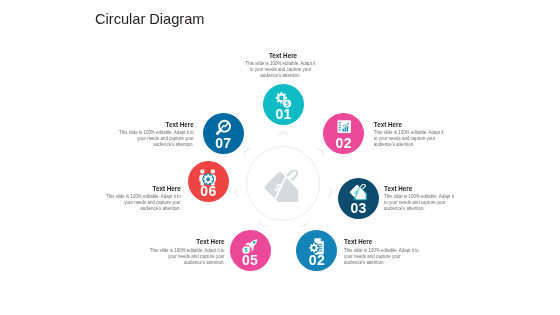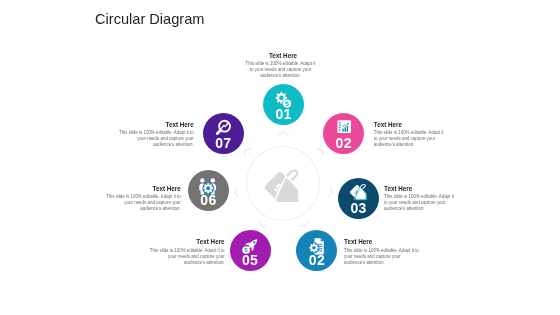--- a/index.html
+++ b/index.html
@@ -115,51 +115,51 @@
               <rect x="27.5" y="28" width="8.5" height="2.1"></rect>
               <rect x="27.5" y="33" width="8.5" height="2.1"></rect>
             </g>
             <circle cx="17" cy="27" r="12.5" fill="#1484b8"></circle>
             <path d="M27.27 24.81L27.27 29.19L24.22 29.04L23.55 30.66L25.81 32.71L22.71 35.81L20.66 33.55L19.04 34.22L19.19 37.27L14.81 37.27L14.96 34.22L13.34 33.55L11.29 35.81L8.19 32.71L10.45 30.66L9.78 29.04L6.73 29.19L6.73 24.81L9.78 24.96L10.45 23.34L8.19 21.29L11.29 18.19L13.34 20.45L14.96 19.78L14.81 16.73L19.19 16.73L19.04 19.78L20.66 20.45L22.71 18.19L25.81 21.29L23.55 23.34L24.22 24.96Z"></path>
             <circle cx="17" cy="27" r="4.1" fill="#1484b8"></circle>
           </svg>
         </span>
         <span class="num">02</span>
       </div>
-      <div class="node" style="left: 229.6px; top: 230.4px; background: #a21caf;">
+      <div class="node" style="left: 229.6px; top: 230.4px; background: #ec4899;">
         <span class="nicon">
           <svg viewBox="0 0 48 48">
             <g transform="rotate(45 28 20)">
               <path d="M28 2 c4 5 5.5 10 5.5 16 v8 h-11 v-8 c0-6 1.5-11 5.5-16 z"></path>
               <path d="M22.5 18 l-5.2 7.5 v5.2 l5.2 -4.2 z"></path>
               <path d="M33.5 18 l5.2 7.5 v5.2 l-5.2 -4.2 z"></path>
               <path d="M25 27 h6 l-3 7 z"></path>
               <circle cx="28" cy="12" r="3" fill="#0fbcc6"></circle>
             </g>
             <circle cx="15" cy="32" r="8.8"></circle>
             <path d="M14.1 26.1 h1.8 v1.3 h1.7 q0.9 0 0.9 1 0 1 -0.9 1 h-3.4 q-0.35 0 -0.35 0.4 v0.9 q0 0.4 0.35 0.4 h2.5 q1.8 0 1.8 1.8 v1.4 q0 1.8 -1.8 1.8 h-0.8 v1.3 h-1.8 v-1.3 h-1.7 q-0.9 0 -0.9 -1 0 -1 0.9 -1 h3.4 q0.35 0 0.35 -0.4 v-0.9 q0 -0.4 -0.35 -0.4 h-2.5 q-1.8 0 -1.8 -1.8 v-1.4 q0 -1.8 1.8 -1.8 h0.8 z" fill="#0fbcc6"></path>
           </svg>
         </span>
         <span class="num">05</span>
       </div>
-      <div class="node" style="left: 187.9px; top: 170px; background: #737373;">
+      <div class="node" style="left: 187.9px; top: 161px; background: #ef4444;">
         <span class="nicon">
           <svg viewBox="0 0 48 48">
             <circle cx="11" cy="10" r="5"></circle>
             <path d="M11 17 c-5 0 -7 3 -7 7 v8.5 h3 v9.5 h8 v-9.5 h3 v-8.5 c0-4 -2-7 -7-7 z"></path>
             <circle cx="35" cy="10" r="5"></circle>
             <path d="M35 17 c-5 0 -7 3 -7 7 v8.5 h3 v9.5 h8 v-9.5 h3 v-8.5 c0-4 -2-7 -7-7 z"></path>
             <circle cx="24.5" cy="28" r="13.5" fill="#1484b8"></circle>
             <path d="M35.75 25.60L35.75 30.40L32.49 30.26L31.75 32.05L34.15 34.26L30.76 37.65L28.55 35.25L26.76 35.99L26.90 39.25L22.10 39.25L22.24 35.99L20.45 35.25L18.24 37.65L14.85 34.26L17.25 32.05L16.51 30.26L13.25 30.40L13.25 25.60L16.51 25.74L17.25 23.95L14.85 21.74L18.24 18.35L20.45 20.75L22.24 20.01L22.10 16.75L26.90 16.75L26.76 20.01L28.55 20.75L30.76 18.35L34.15 21.74L31.75 23.95L32.49 25.74Z"></path>
             <circle cx="24.5" cy="28" r="4.3" fill="#1484b8"></circle>
           </svg>
         </span>
         <span class="num">06</span>
       </div>
-      <div class="node" style="left: 202.8px; top: 113px; background: #4c1d95;">
+      <div class="node" style="left: 202.8px; top: 113px; background: #0369a1;">
         <span class="nicon">
           <svg viewBox="0 0 48 48">
             <path d="M19.5 24.5 L11 33" stroke="#fff" stroke-width="6.5" stroke-linecap="round"></path>
             <circle cx="27.5" cy="16.5" r="12.4" fill="none" stroke="#fff" stroke-width="4.3"></circle>
             <path d="M21.5 20 L26 14.5 L29 17.5 L34 11.3" stroke="#fff" stroke-width="2.9" fill="none" stroke-linecap="round" stroke-linejoin="round"></path>
             <path d="M35.4 9.3 l-0.3 5.1 l-4.2 -3.1 z"></path>
           </svg>
         </span>
         <span class="num">07</span>
       </div>

